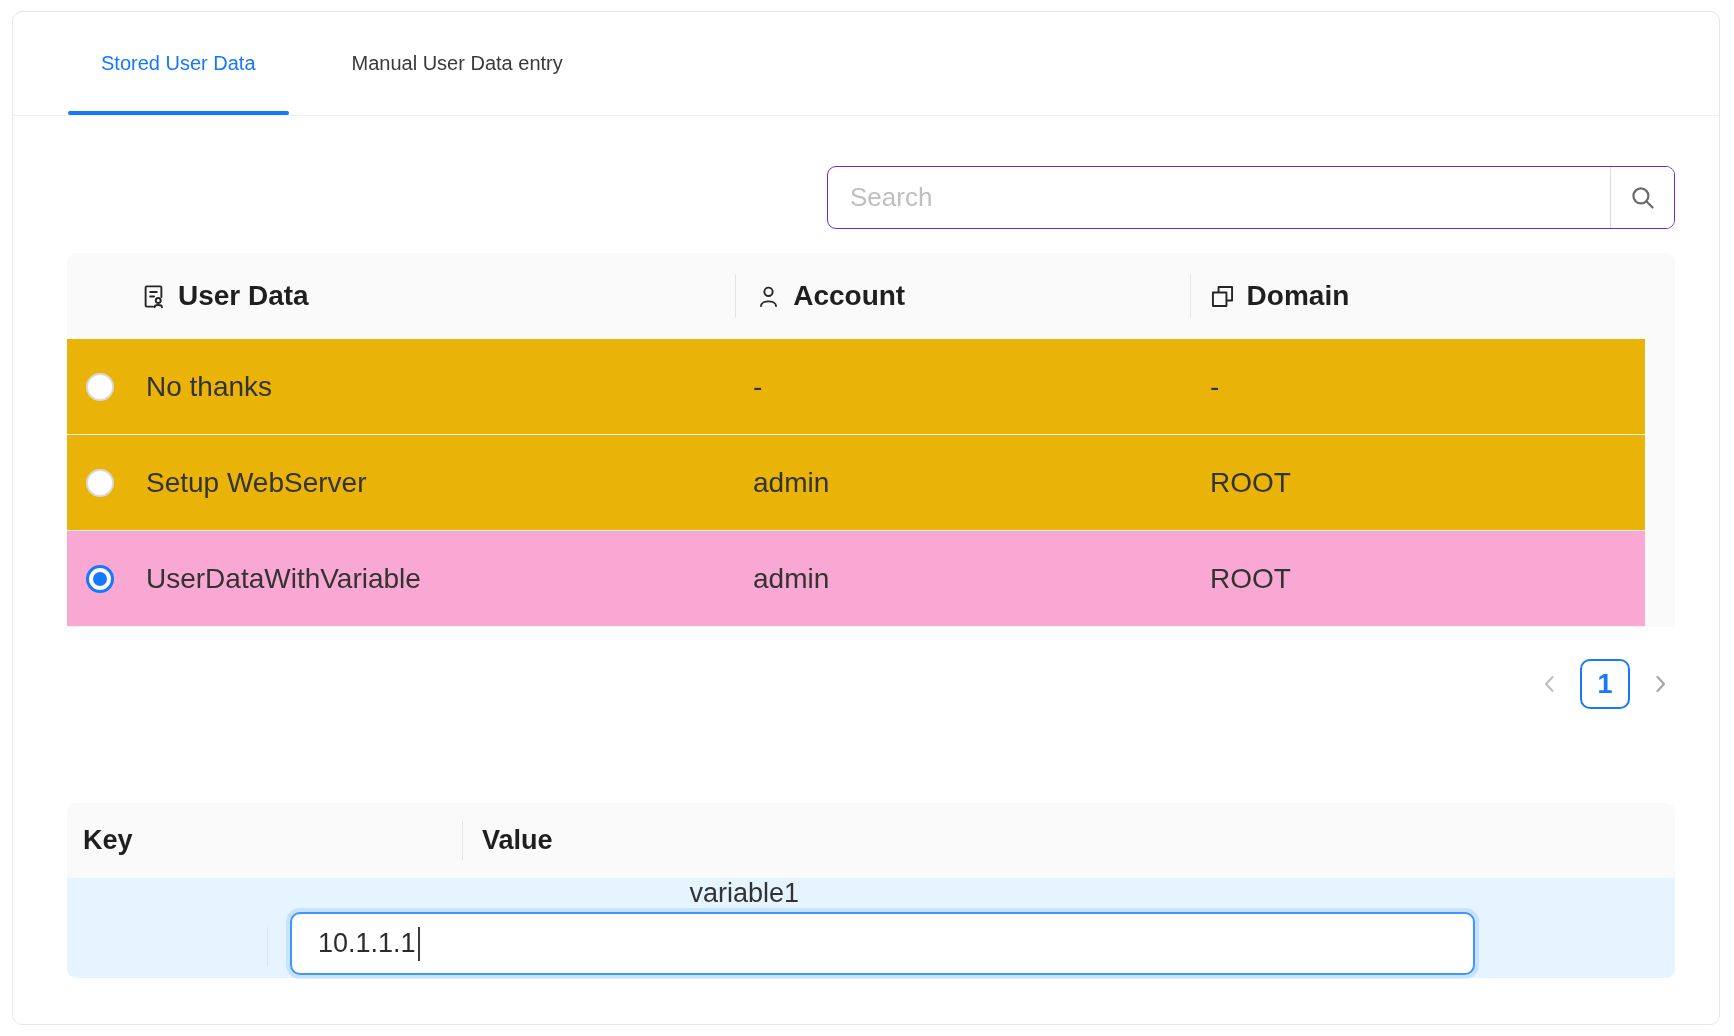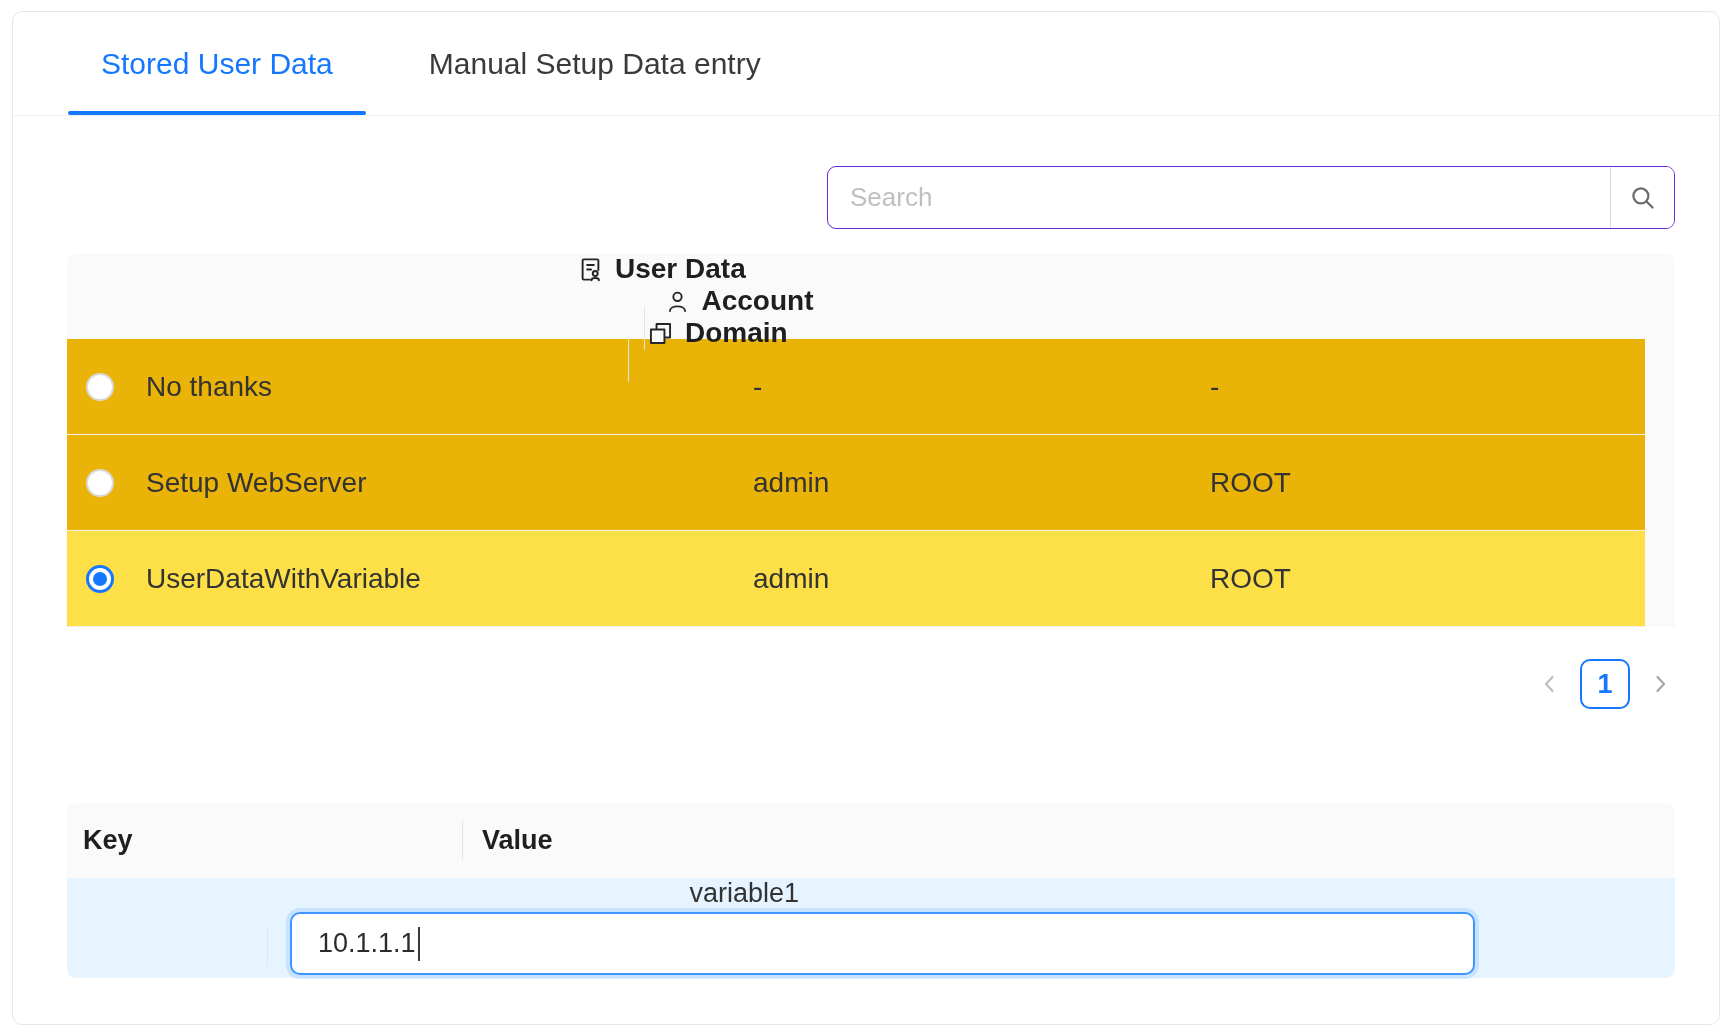--- a/index.html
+++ b/index.html
@@ -5,53 +5,53 @@
   * { margin:0; padding:0; box-sizing:border-box; }
   html,body { width:1734px; height:1036px; background:#fff;
     font-family:"Liberation Sans", sans-serif; color:#2b2b2b; }
   .card { position:absolute; left:12px; top:11px; width:1708px; height:1014px;
     background:#fff; border:1px solid #e7e7e7; border-radius:10px; overflow:hidden; }
 
   
   .tabbar { position:relative; height:104px; border-bottom:1px solid #f0f0f0;
     display:flex; align-items:center; padding-left:55px; }
   .tab { position:relative; height:100%; display:flex; align-items:center;
-    padding:0 33px; font-size:30px; font-weight:500; color:#3a3a3a; cursor:pointer; }
+    padding:0 33px; font-size:20px; font-weight:500; color:#3a3a3a; cursor:pointer; }
   .tab + .tab { margin-left:30px; }
   .tab.active { color:#1677ff; }
   .tab.active::after { content:""; position:absolute; left:0; right:0; bottom:0;
     height:4px; background:#1677ff; border-radius:3px; }
 
   
   .search-row { margin:50px 44px 0 54px; display:flex; justify-content:flex-end; }
   .search-control { width:848px; height:63px; border:1px solid #6d28d9; border-radius:9px;
     display:flex; background:#fff; overflow:hidden; }
   .search-control input { flex:1; border:none; outline:none; font-size:26px;
     padding:0 22px; color:#333; background:transparent;
     font-family:"Liberation Sans", sans-serif; }
   .search-control input::placeholder { color:#bfbfbf; }
   .search-btn { width:64px; border-left:1px solid #d9d9d9; background:#fff;
     display:flex; align-items:center; justify-content:center; cursor:pointer; }
 
   
   .table { margin:24px 44px 0 54px; }
   .thead { height:86px; background:#fafafa; border-radius:9px 9px 0 0;
-    display:flex; align-items:center; font-size:28px; font-weight:600; color:#1f1f1f;flex-direction:column; }
+    display:flex; align-items:center; font-size:28px; font-weight:600; color:#1f1f1f; }
   .th { display:flex; align-items:center; gap:11px; position:relative; height:100%; }
   .th .hicon { display:flex; align-items:center; }
   .col-sel  { width:65px; }
   .col-name { width:604px; padding-left:8px; }
   .col-acct { width:455px; padding-left:20px; }
   .col-dom  { width:486px; padding-left:19px; }
   .th.col-acct::before, .th.col-dom::before { content:""; position:absolute; left:0;
     top:21px; height:44px; width:1px; background:#e4e4e4; }
   .trow { display:flex; height:96px; }
   .row-cells { display:flex; flex:1; align-items:center; border-bottom:1px solid #f0f0f0;
     background:#eab308; font-size:28px; color:#333; cursor:pointer; }
-  .trow.selected .row-cells { background:#fde047; }
+  .trow.selected .row-cells { background:#f9a8d4; }
   .gutter { width:30px; background:#fafafa; }
   .cell-sel { width:65px; display:flex; justify-content:center; }
   .cell-name { width:604px; padding-left:14px; }
   .cell-acct { width:455px; padding-left:17px; }
   .cell-dom  { flex:1; padding-left:19px; }
 
   .radio { width:28px; height:28px; border-radius:50%; border:2px solid #d9d9d9;
     background:#fff; display:flex; align-items:center; justify-content:center; cursor:pointer; }
   .radio.checked { border-color:#1677ff; border-width:3px; }
   .radio.checked::after { content:""; width:14px; height:14px; border-radius:50%;
@@ -89,21 +89,21 @@
 </head>
 <body>
 
 <div class="card">
 
   <div class="tabbar">
     <div class="tab active">
       <span>Stored User Data</span>
     </div>
     <div class="tab">
-      <span>Manual Setup Data entry</span>
+      <span>Manual User Data entry</span>
     </div>
   </div>
 
   <div class="search-row">
     <div class="search-control">
       <input type="text" placeholder="Search" style="">
       <div class="search-btn">
         <span>
           <svg width="28" height="28" viewBox="0 0 24 24" fill="none" stroke="#6b6b6b" stroke-width="1.9" stroke-linecap="round">
             <circle cx="10.2" cy="10.2" r="6.4"></circle>

